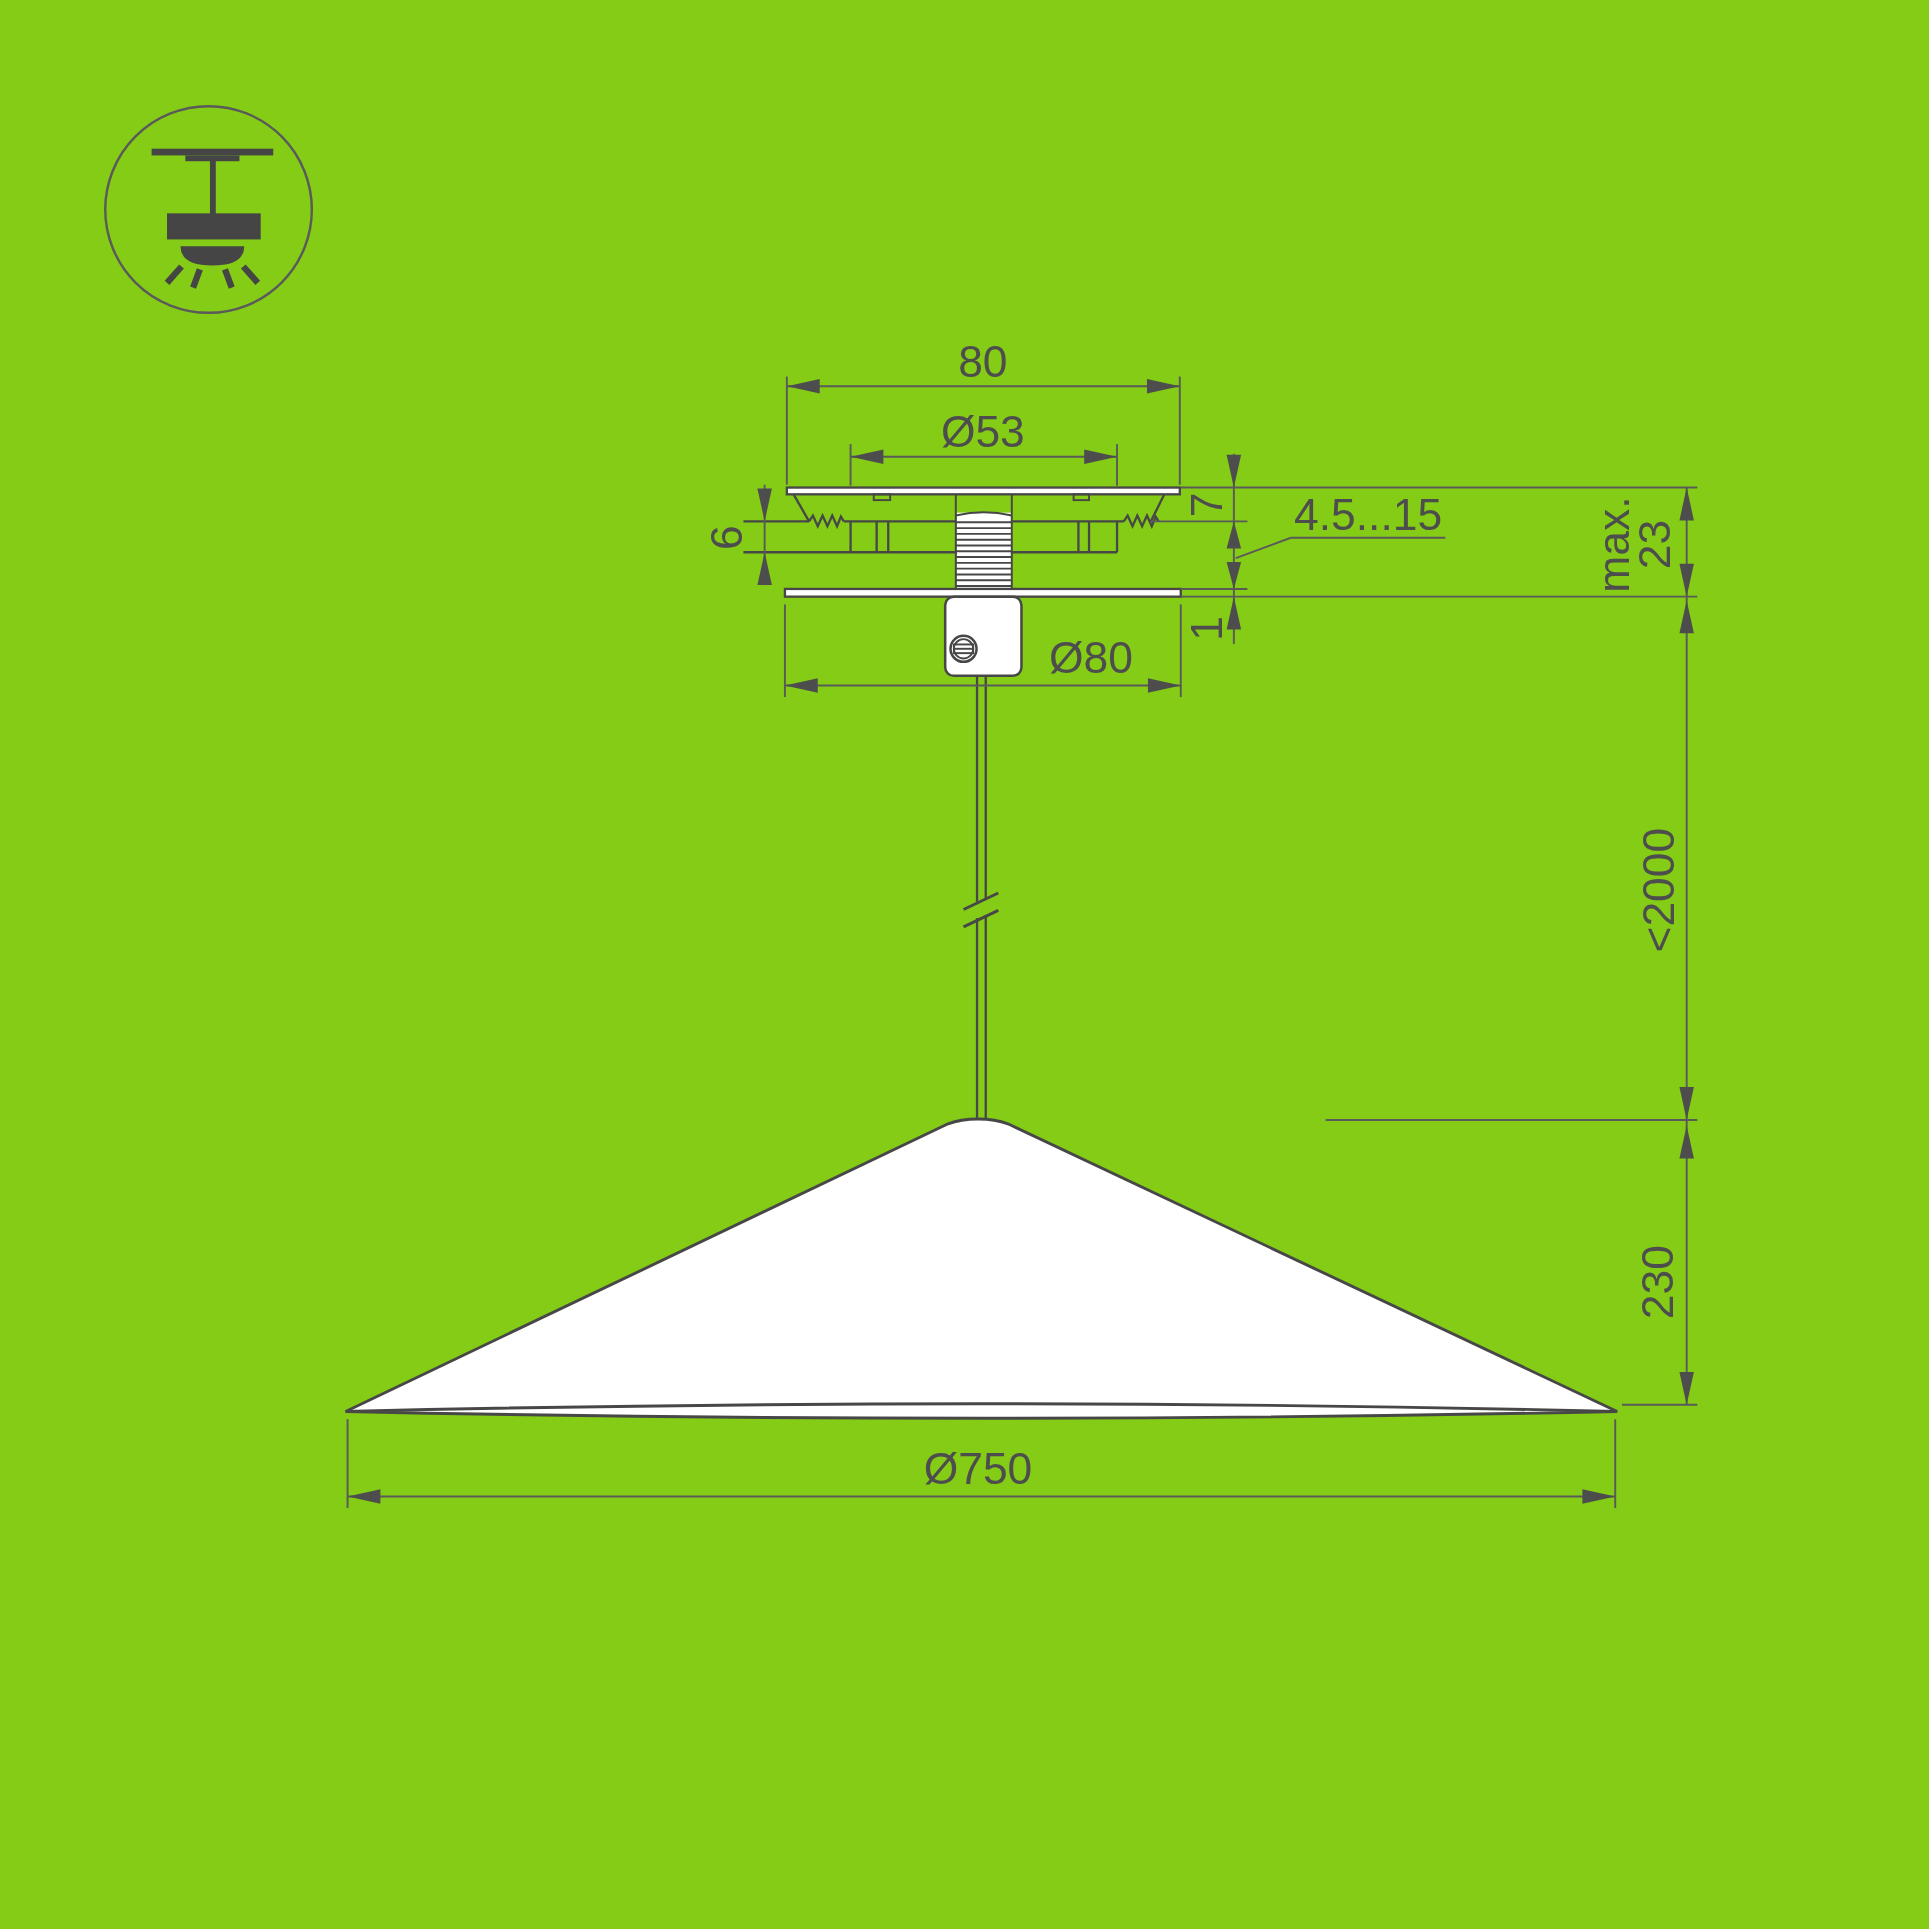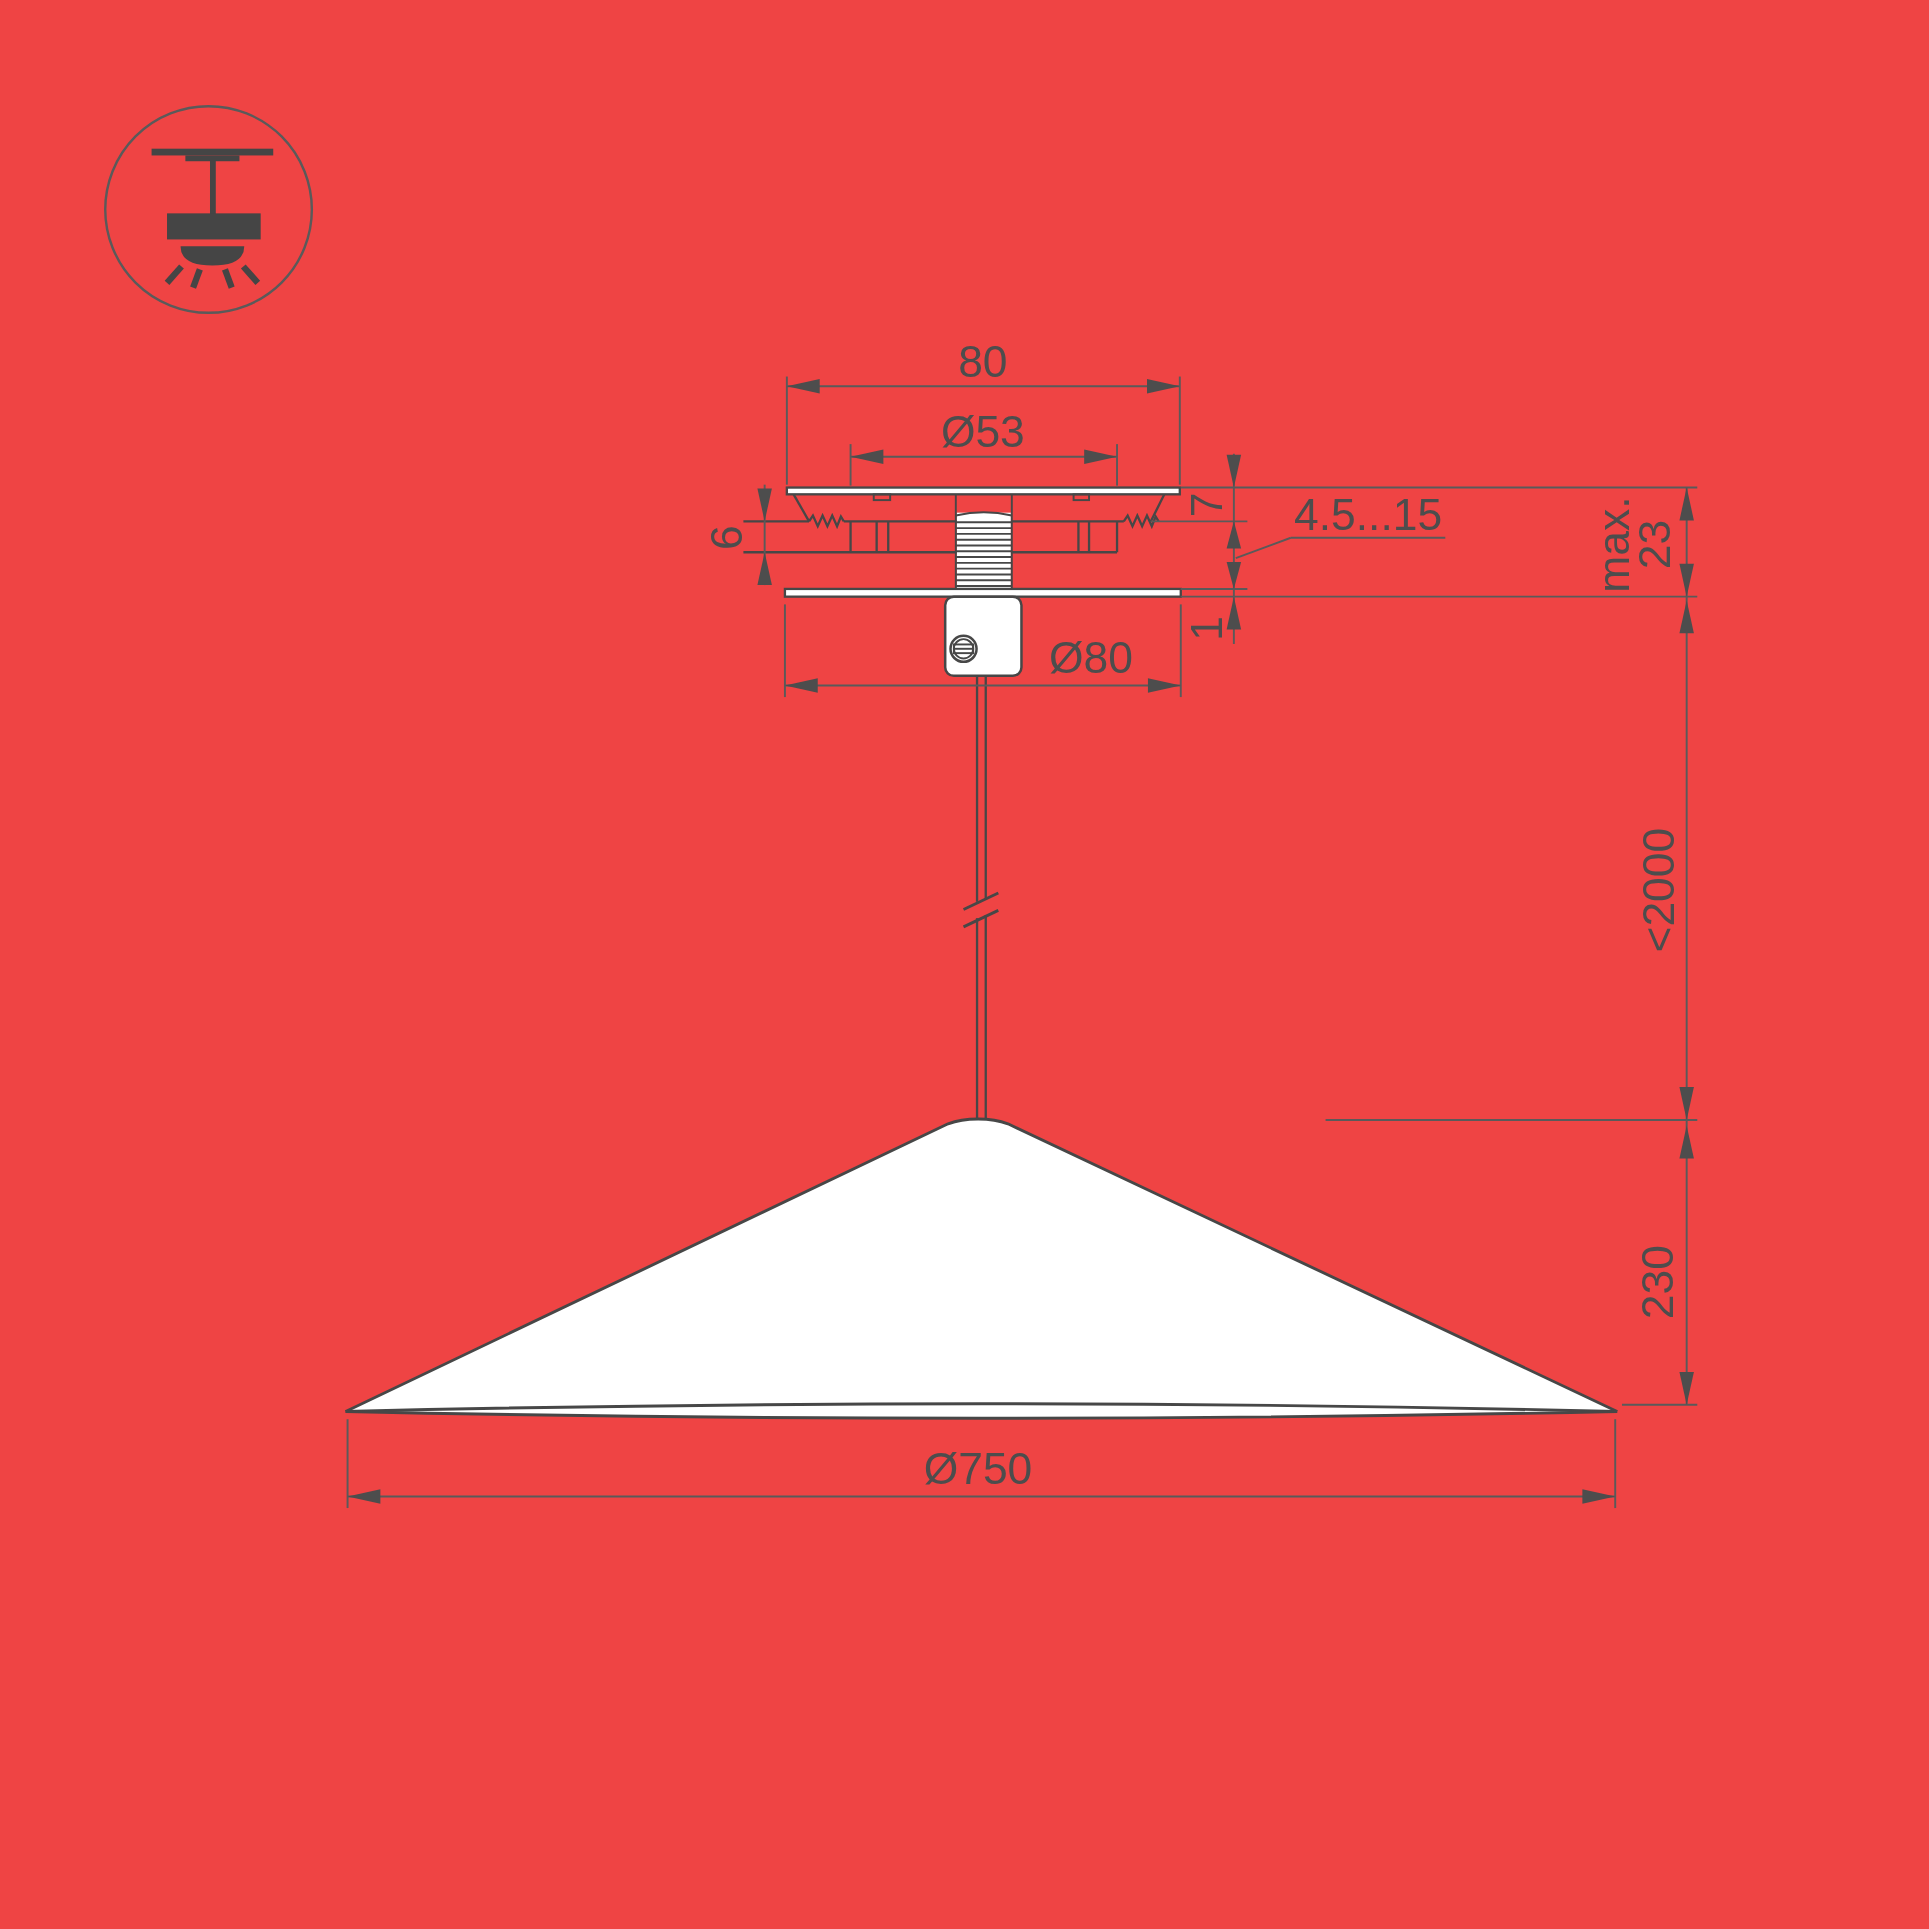--- a/index.html
+++ b/index.html
@@ -1,16 +1,16 @@
 <!DOCTYPE html>
 <html><head>
 <meta charset="utf-8">
 <style>
   html,body{margin:0;padding:0;background:#ffffff;}
-  .stage{width:1929px;height:1929px;background:#ef4444;position:relative;font-family:"Liberation Sans",sans-serif;}
+  .stage{width:1929px;height:1929px;background:#84cc16;position:relative;font-family:"Liberation Sans",sans-serif;}
   svg{display:block;}
   .shape{stroke:#474747;stroke-width:3;fill:none;stroke-linejoin:round;}
   .thin{stroke:#474747;stroke-width:2.4;fill:none;}
   .dim{stroke:#5a5a5a;stroke-width:2;fill:none;}
   .arrow{fill:#4d4d4d;stroke:none;}
   .whitefill{fill:#ffffff;stroke:none;}
   .icondark{fill:#454545;stroke:none;}
   .dimtext{font-family:"Liberation Sans",sans-serif;font-size:46px;fill:#4d4d4d;}
   .mid{text-anchor:middle;}
 </style>

